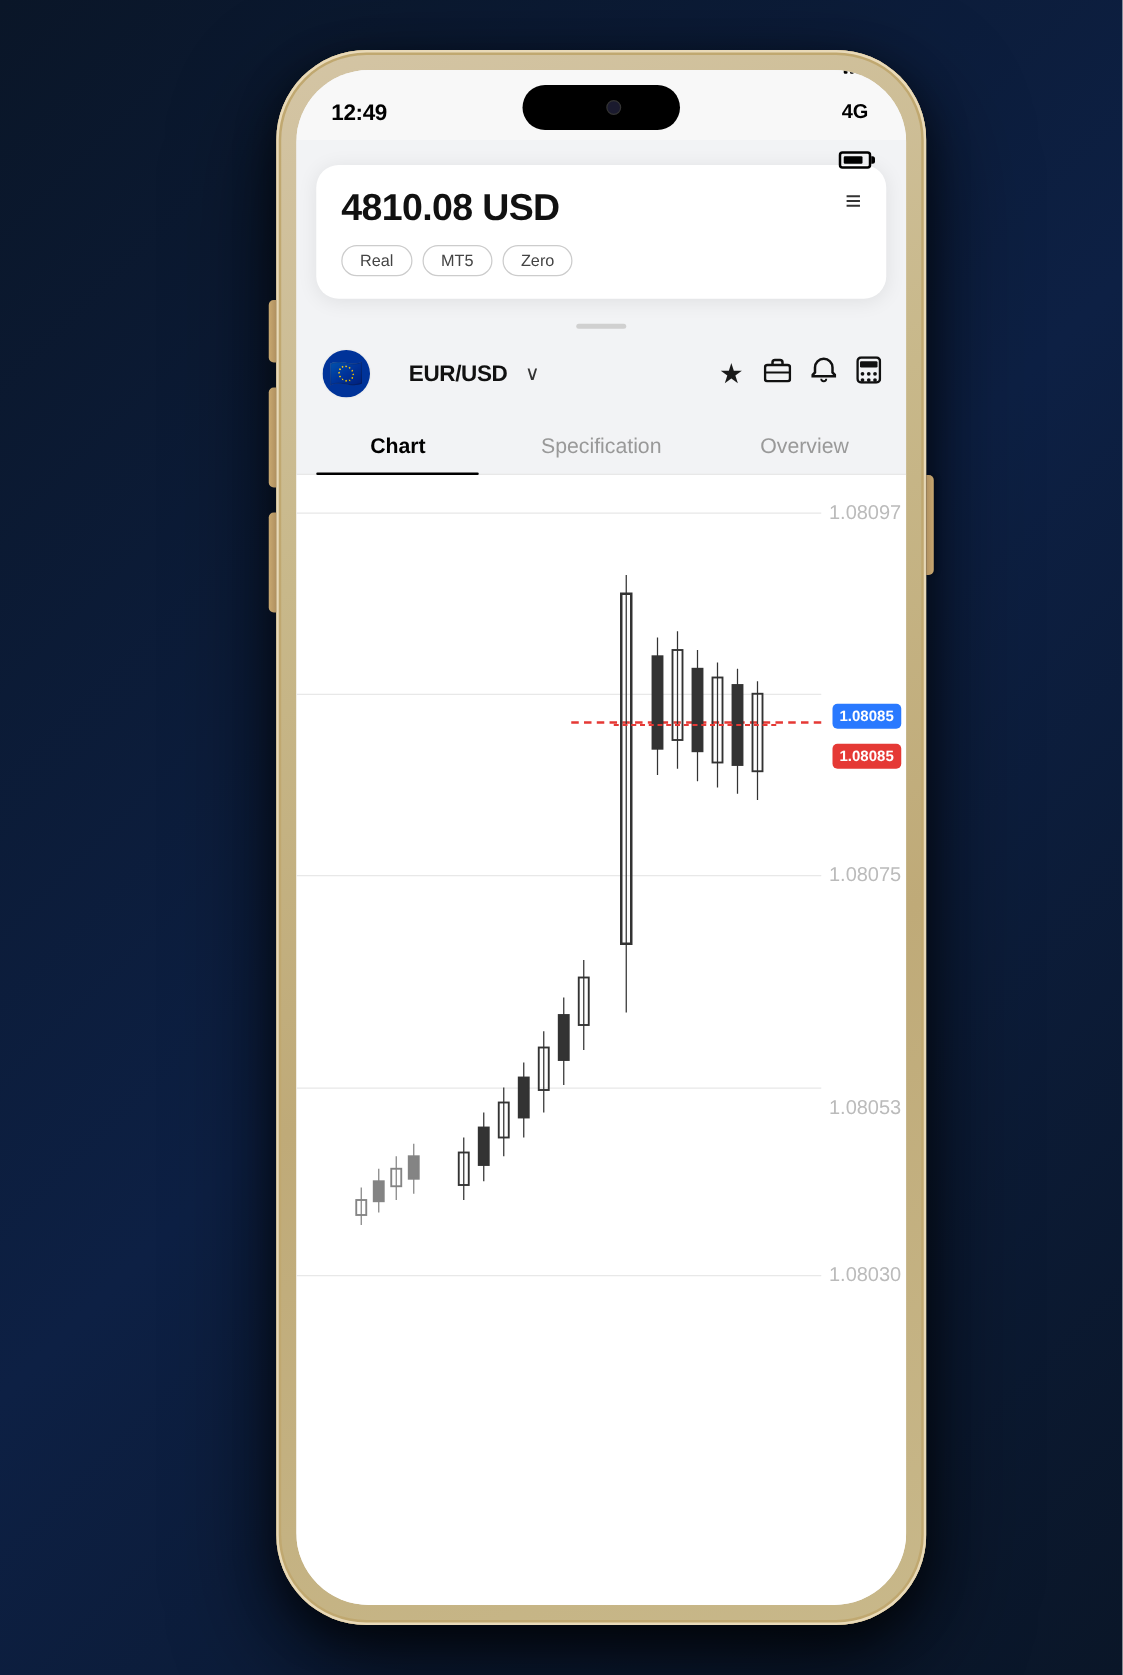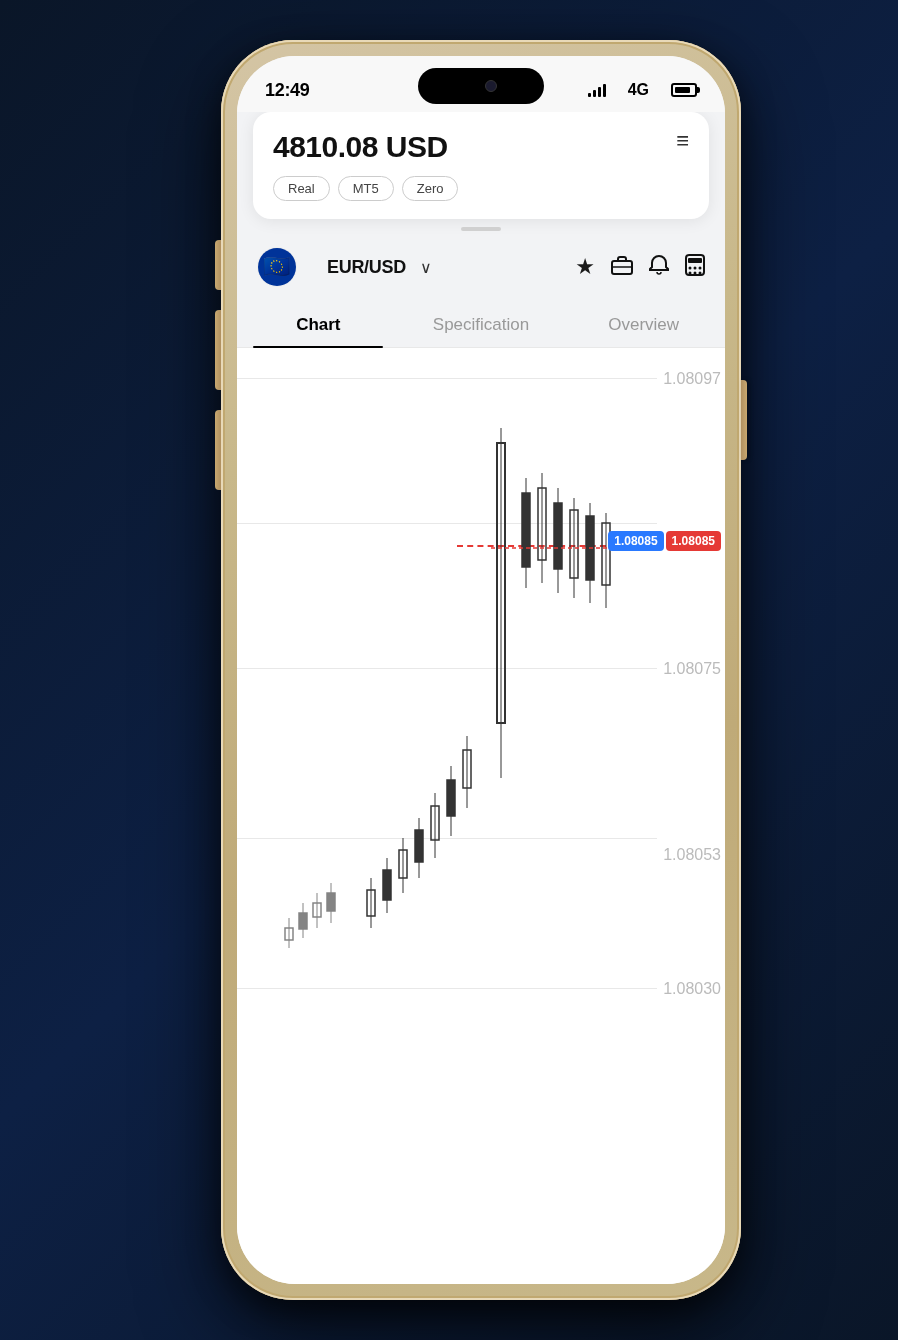--- a/index.html
+++ b/index.html
@@ -125,20 +125,21 @@
       background: #1a1a2e;
       border-radius: 50%;
       border: 1px solid #333;
       margin-left: 20px;
     }
 
     .status-right {
       display: flex;
       align-items: center;
       gap: 22px;
+      flex-direction: column;
     }
 
     .signal-bars {
       display: flex;
       align-items: flex-end;
       gap: 2px;
       height: 14px;
     }
 
     .signal-bar {
@@ -179,21 +180,21 @@
     .battery-fill {
       background: #000;
       height: 100%;
       width: 85%;
       border-radius: 1px;
     }
 
     
     .account-card {
       background: #fff;
-      margin: 0 16px;
+      margin: 20px 16px;
       border-radius: 18px;
       padding: 18px 20px;
       box-shadow: 0 2px 16px rgba(0,0,0,0.08);
       display: flex;
       align-items: flex-start;
       justify-content: space-between;
     }
 
     .account-amount {
       font-size: 30px;
@@ -577,21 +578,21 @@
 
               <line x1="220" y1="200" x2="352" y2="200" stroke="#e53935" stroke-width="1.5" stroke-dasharray="4,3"></line>
 
             </svg>
 
             <div style="position: absolute; right: 4px; top: 22px;">
               <span class="price-label">1.08097</span>
             </div>
 
             <div style="position: absolute; right: 4px; top: 183px;">
-              <div style="display: flex; gap: 2px; align-items: flex-start;">
+              <div style="display: flex; flex-direction: column; gap: 12px; align-items: flex-start;">
                 <span class="price-badge-blue">1.08085</span>
                 <span class="price-badge-red">1.08085</span>
               </div>
             </div>
 
             <div style="position: absolute; right: 4px; top: 312px;">
               <span class="price-label">1.08075</span>
             </div>
 
             <div style="position: absolute; right: 4px; top: 482px; margin-top: 16px;">

